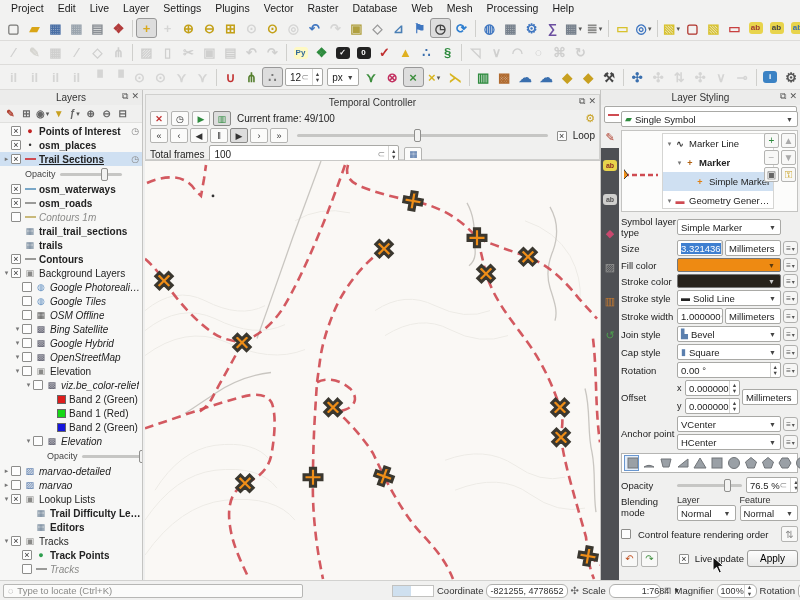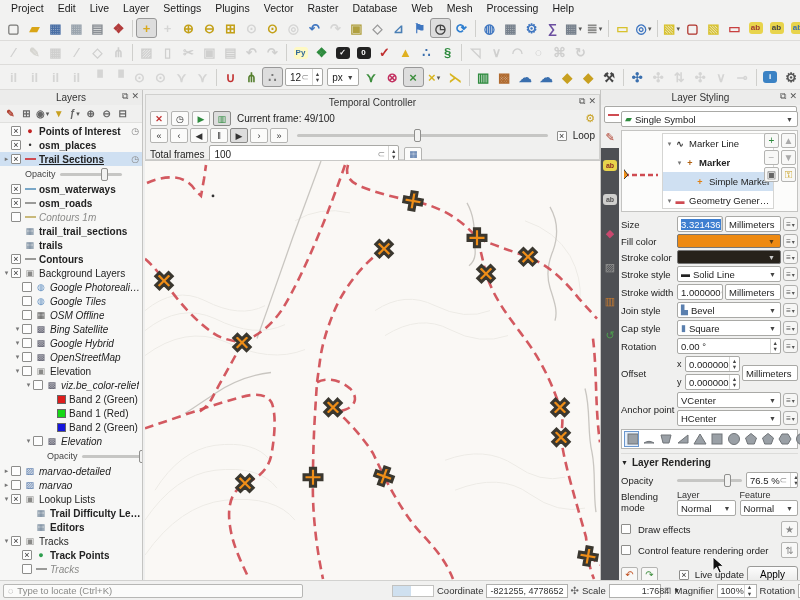--- a/index.html
+++ b/index.html
@@ -98,21 +98,21 @@
       display:flex;align-items:center;justify-content:center;font-size:10px;margin-left:auto;color:#888;}
   .btn{border:1px solid #9a9a98;background:linear-gradient(#fdfdfd,#e9e9e8);border-radius:3px;
       font-size:10px;padding:2px 12px;}
 
   
   #statusbar{position:absolute;left:0;bottom:0;width:800px;height:20px;background:#f1f1f0;
       border-top:1px solid #d2d2d0;display:flex;align-items:center;font-size:9.5px;color:#333;gap:3px;padding:0 3px;}
   #locate{width:300px;height:14px;border:1px solid #b7b7b5;background:#fbfbfa;border-radius:2px;
       display:flex;align-items:center;color:#8b8b89;font-size:9.5px;padding-left:4px;gap:4px;flex:none;}
   .sb-input{height:14px;border:1px solid #b0b0ae;background:#fff;display:flex;align-items:center;
-      padding:0 3px;font-size:9px;border-radius:0;white-space:nowrap;}
+      padding:0 3px;font-size:9px;border-radius:6px;white-space:nowrap;}
   .sb-lbl{white-space:nowrap;}
   #progress-box{width:42px;height:12px;border:1px solid #c2c2c0;background:#fff;margin-left:86px;flex:none;position:relative;}
   #progress-box .fill{position:absolute;left:0;top:0;bottom:0;width:45%;background:#cfe0ef;}
   .sb-ic{color:#666;font-size:10px;}
   #cursor{position:absolute;left:712px;top:556px;z-index:50;pointer-events:none;}
 </style>
 </head>
 <body>
 
 <div class="menubar" id="menubar">
@@ -878,20 +878,28 @@
             <span class="sq-btn" style="margin-left: 0px; width: 15px; height: 15px; color: rgb(46, 139, 62);">+</span>
             <span class="sq-btn" style="margin-left: 0px; width: 15px; height: 15px; color: rgb(170, 170, 170);">▲</span>
             <span class="sq-btn" style="margin-left: 0px; width: 15px; height: 15px; color: rgb(170, 170, 170);">−</span>
             <span class="sq-btn" style="margin-left: 0px; width: 15px; height: 15px; color: rgb(170, 170, 170);">▼</span>
             <span class="sq-btn" style="margin-left: 0px; width: 15px; height: 15px; color: rgb(102, 102, 102);">▣</span>
             <span class="sq-btn" style="margin-left: 0px; width: 15px; height: 15px; color: rgb(200, 160, 32);">⚿</span>
           </div>
       </div>
       <div id="props">
           <div class="prop-row">
+            <span class="prop-lbl">Symbol layer type</span>
+            <div class="combo" style="flex: 1 1 0%;">
+              <span>Simple Marker</span>
+              <span class="combo-arrow">▼</span>
+            </div>
+            <span style="width: 17px;"></span>
+          </div>
+          <div class="prop-row">
             <span class="prop-lbl">Size</span>
             <div class="spinv">
               <span class="selection">3.321436</span>
               <span class="spin-btns" style="margin-left: auto;"></span>
             </div>
             <div class="combo unit-combo" style="flex: 0 0 auto;">
               <span>Millimeters</span>
               <span class="combo-arrow">▼</span>
             </div>
             <span class="ovr">≡</span>
@@ -1060,24 +1068,20 @@
               <polygon points="5,3 11,3 14,8 11,13 5,13 2,8"></polygon>
             </svg>
           </span>
           <span class="gal-item">
             <svg width="16" height="16" style="fill:#9aa0a6;stroke:#707478;stroke-width:1;">
               <circle cx="8" cy="8" r="5.5"></circle>
             </svg>
           </span>
         </div>
 
-      <div class="lr-head">
-        <span style="font-size:7px;">▼</span>
-        <span>Layer Rendering</span>
-      </div>
       <div class="prop-row" style="margin-top:4px;">
         <span class="prop-lbl">Opacity</span>
         <span class="groove" style="flex:1;margin-right:4px;">
           <span class="handle" id="opacity-handle" style="left: calc(76.5% - 3px);"></span>
         </span>
         <span class="spinv" style="flex:none;width:52px;">
           <span>76.5 %</span>
           <span class="clear-g" style="margin-left:auto;">⊂</span>
           <span class="spin-btns">
               <span>▲</span>
@@ -1094,25 +1098,20 @@
               <span class="combo-arrow">▼</span>
           </div>
         </div>
         <div style="flex:1;margin-left:4px;">
           <div style="font-size:9px;color:#333;">Feature</div>
           <div class="combo">
             <span>Normal</span>
               <span class="combo-arrow">▼</span>
           </div>
         </div>
-      </div>
-      <div class="check-row">
-        <span class="cb"></span>
-        <span>Draw effects</span>
-        <span class="sq-btn">★</span>
       </div>
       <div class="check-row">
         <span class="cb"></span>
         <span>Control feature rendering order</span>
         <span class="sq-btn">⇅</span>
       </div>
       <div style="display:flex;align-items:center;margin-top:8px;gap:3px;">
         <span class="sq-btn" style="margin-left:0;color:#c05020;">↶</span>
         <span class="sq-btn" style="margin-left:0;color:#3e8e3e;">↷</span>
         <span style="margin-left:auto;display:flex;align-items:center;gap:3px;">

